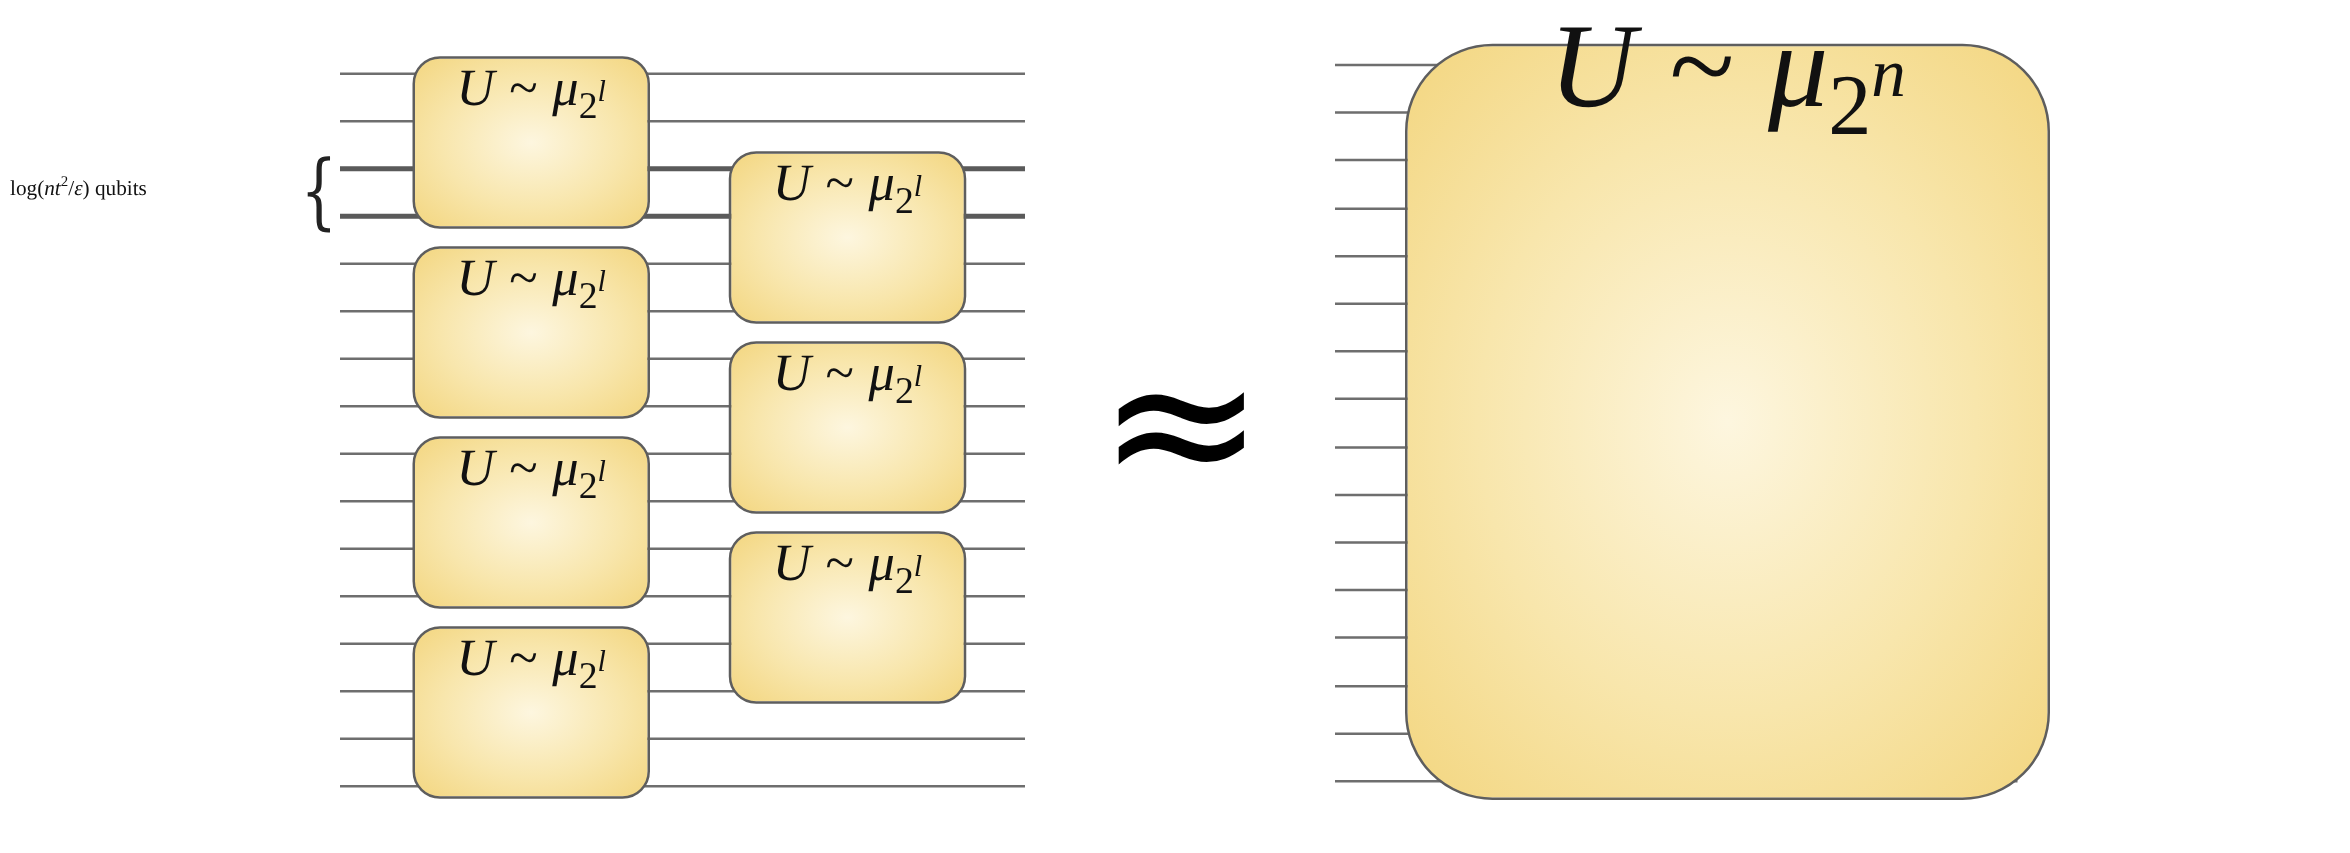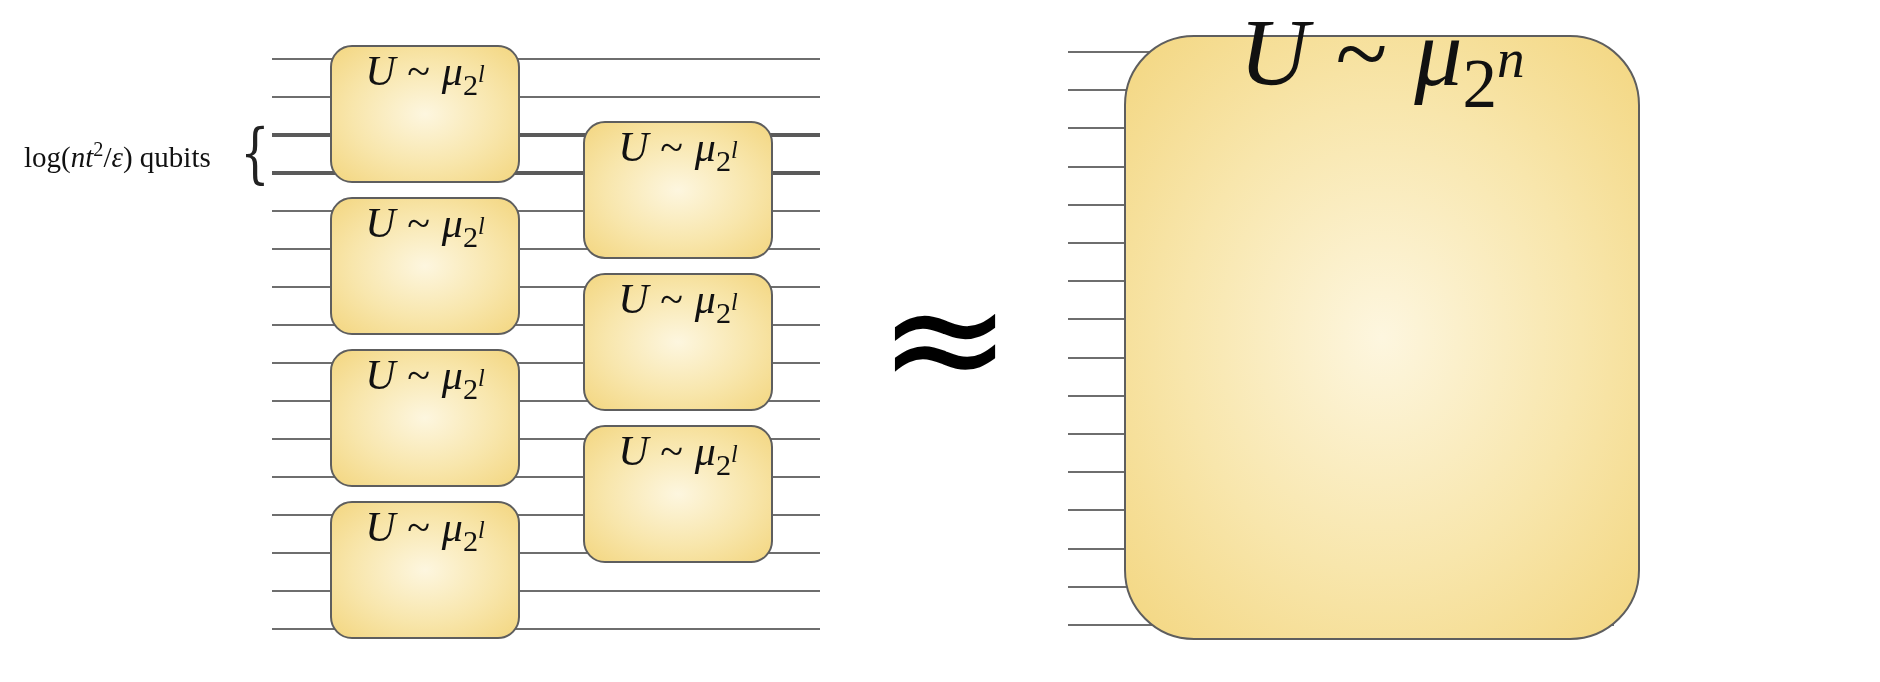--- a/index.html
+++ b/index.html
@@ -11,21 +11,21 @@
           background: radial-gradient(ellipse at center, #fdf6df 0%, #f8e6ac 55%, #f3d680 100%);
           display:flex; align-items:flex-start; justify-content:center; }
   .gate.small { width:190px; height:138px; border-radius:22px; }
   .gate.big { border-radius:70px; }
   .math { font-style:italic; color:#111; white-space:nowrap; }
   .gate.small .math { font-size:42px; }
   .gate.big .math { font-size:96px; margin-top:-40px; }
   .math .tilde { font-style:normal; margin:0 0.28em; }
   .math sub { font-size:0.72em; vertical-align:-0.32em; font-style:normal; }
   .math sub sup { font-size:0.8em; font-style:italic; vertical-align:0.55em; }
-  .label { position:absolute; left:24px; top:138px; font-size:29px; color:#111; white-space:nowrap; }
+  .label { position:absolute; left:8px; top:138px; font-size:17px; color:#111; white-space:nowrap; }
   .label i { font-style:italic; }
   .label sup { font-size:0.7em; }
   .brace { position:absolute; left:234px; top:120px; font-size:66px; line-height:1; color:#222;
            font-family:"DejaVu Serif", serif; transform:scaleX(0.7); }
   .approx { position:absolute; left:878px; top:258px; font-size:160px; line-height:1; color:#000;
             font-family:"DejaVu Sans", sans-serif; }
 </style>
 </head>
 <body>
 

